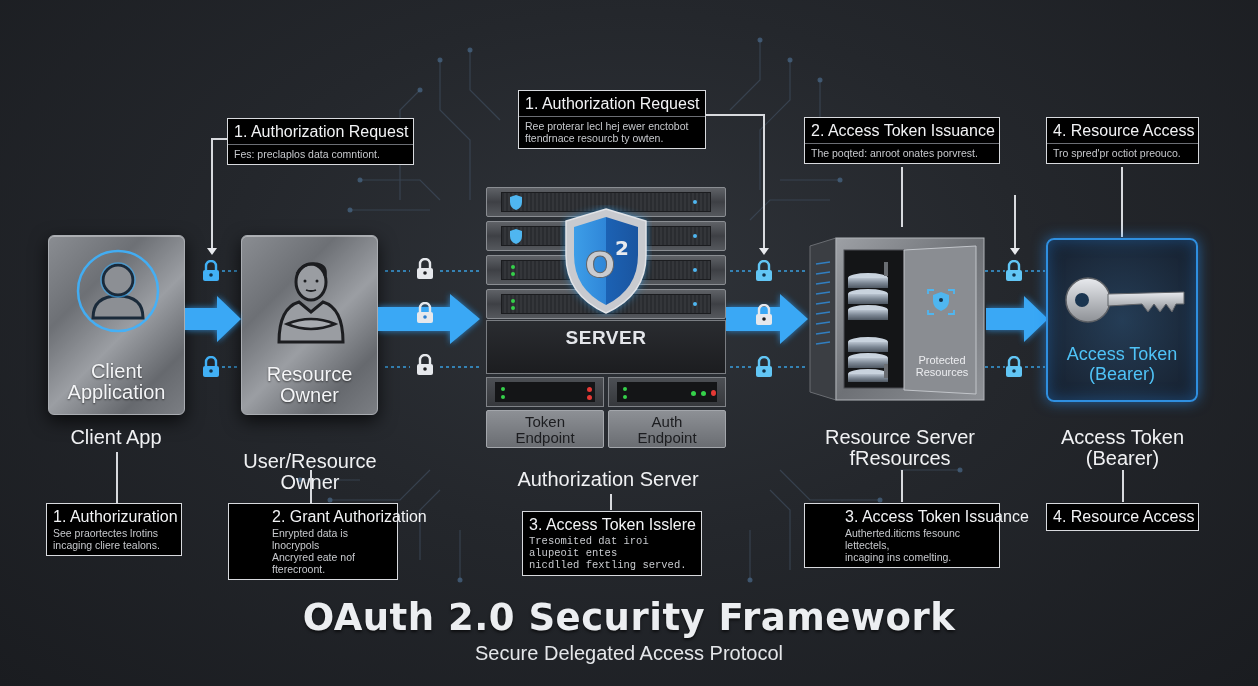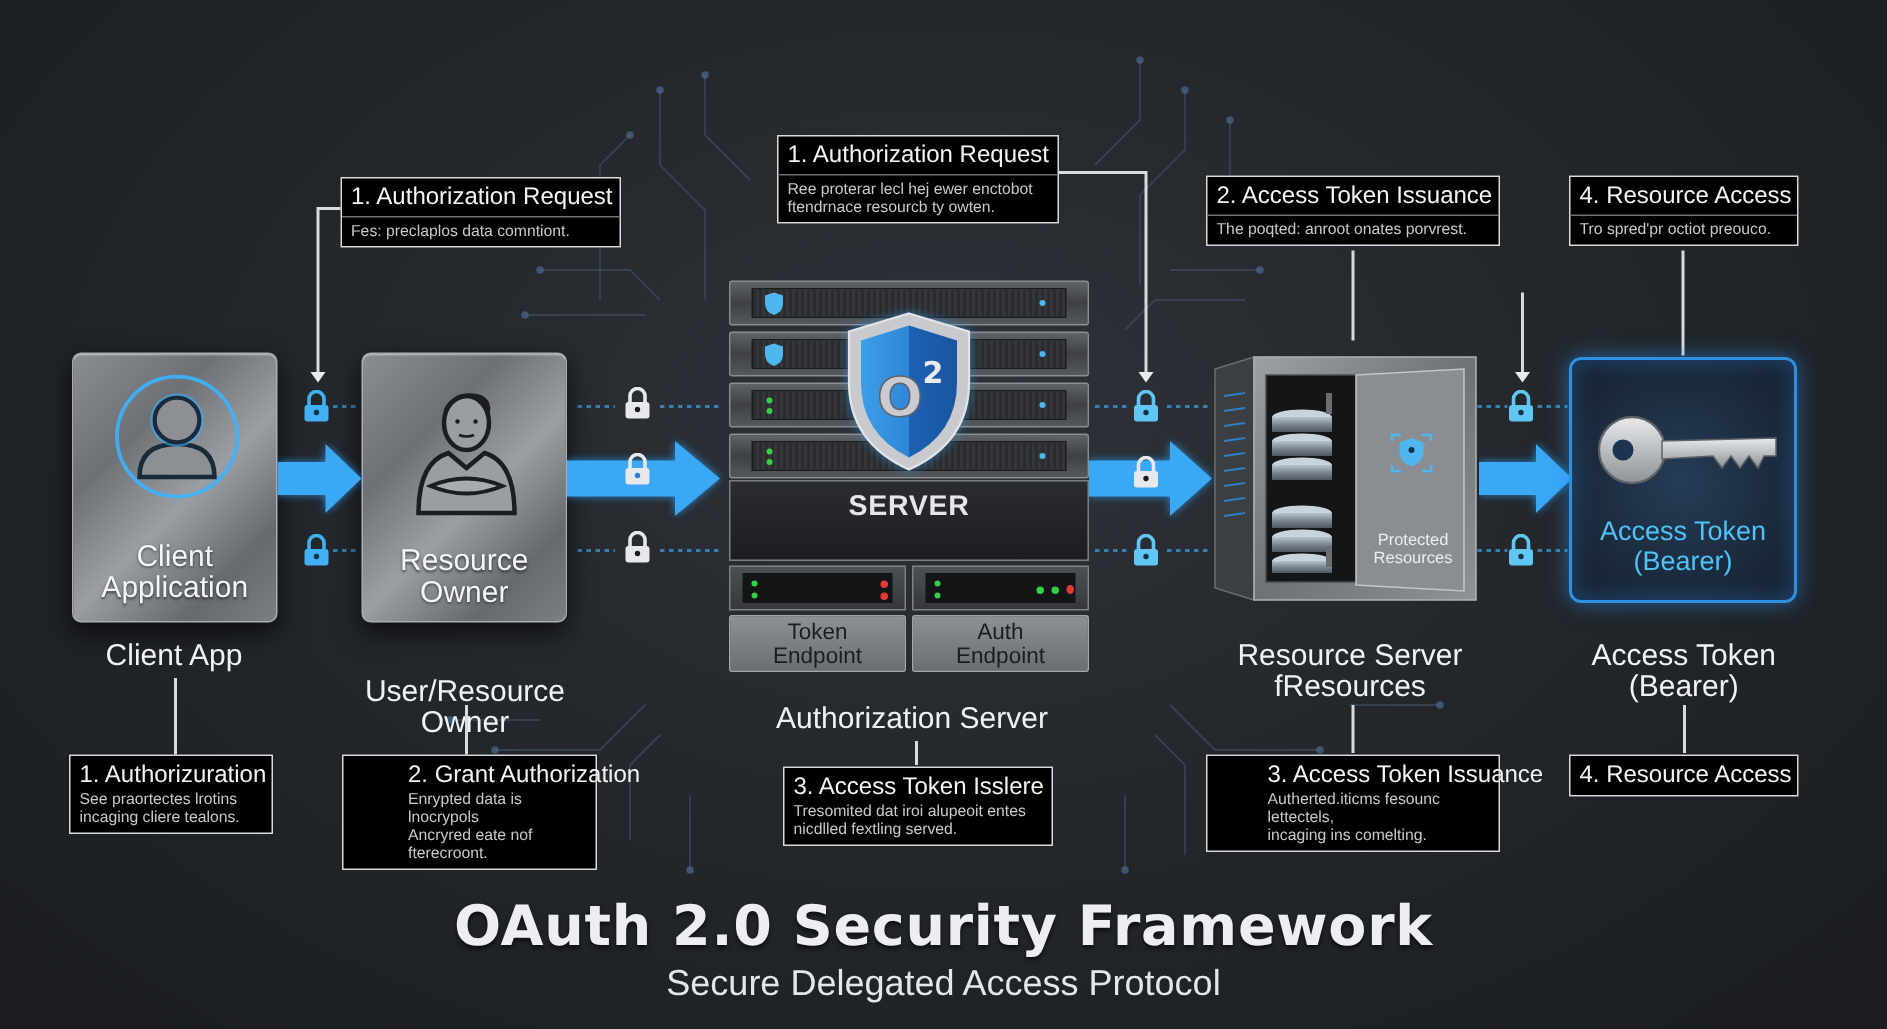--- a/index.html
+++ b/index.html
@@ -92,21 +92,21 @@
   .status-unit .screen { position: absolute; left: 8px; right: 8px; top: 4px; bottom: 4px; background: #141517; }
 
   
   .main-title {
     position: absolute; left: 0; width: 1258px; top: 596px; text-align: center;
     font-family: "DejaVu Sans", sans-serif; font-weight: bold; font-size: 37px; letter-spacing: 0.5px;
     color: #eceef1; text-shadow: 0 2px 3px rgba(0,0,0,0.6);
   }
   .sub-title {
     position: absolute; left: 0; width: 1258px; top: 642px; text-align: center;
-    font-size: 24px; color: #e4e6e9;
+    font-size: 20px; color: #e4e6e9;
   }
 
   
   .token-frame {
     position: absolute; left: 1046px; top: 238px; width: 152px; height: 164px;
     border: 2px solid #2f8fe0; border-radius: 8px;
     background: radial-gradient(ellipse at 50% 50%, rgba(40,90,140,0.45), rgba(20,30,45,0.85));
     box-shadow: 0 0 14px rgba(40,150,255,0.55), inset 0 0 16px rgba(40,150,255,0.35);
   }
   .token-frame .tl {
@@ -500,21 +500,21 @@
 </div>
 <div class="callout" style="left:228px; top:503px; width:170px;padding-left:43px;">
   <div class="ct">2. Grant Authorization</div>
   <div class="cd" style="border-top:none; margin-top:0; padding-top:0;">
     <div>Enrypted data is lnocrypols</div>
     <div>Ancryred eate nof fterecroont.</div>
   </div>
 </div>
 <div class="callout" style="left:522px; top:511px; width:180px;">
   <div class="ct">3. Access Token Isslere</div>
-  <div class="cd" style="border-top:none; margin-top:0; padding-top:0;">
+  <div class="cd" style="border-top:none; margin-top:0; padding-top:0;font-family:Liberation Mono, monospace;">
     <div>Tresomited dat iroi alupeoit entes</div>
     <div>nicdlled fextling served.</div>
   </div>
 </div>
 <div class="callout" style="left:804px; top:503px; width:196px;padding-left:40px;">
   <div class="ct">3. Access Token Issuance</div>
   <div class="cd" style="border-top:none; margin-top:0; padding-top:0;">
     <div>Autherted.iticms fesounc lettectels,</div>
     <div>incaging ins comelting.</div>
   </div>

